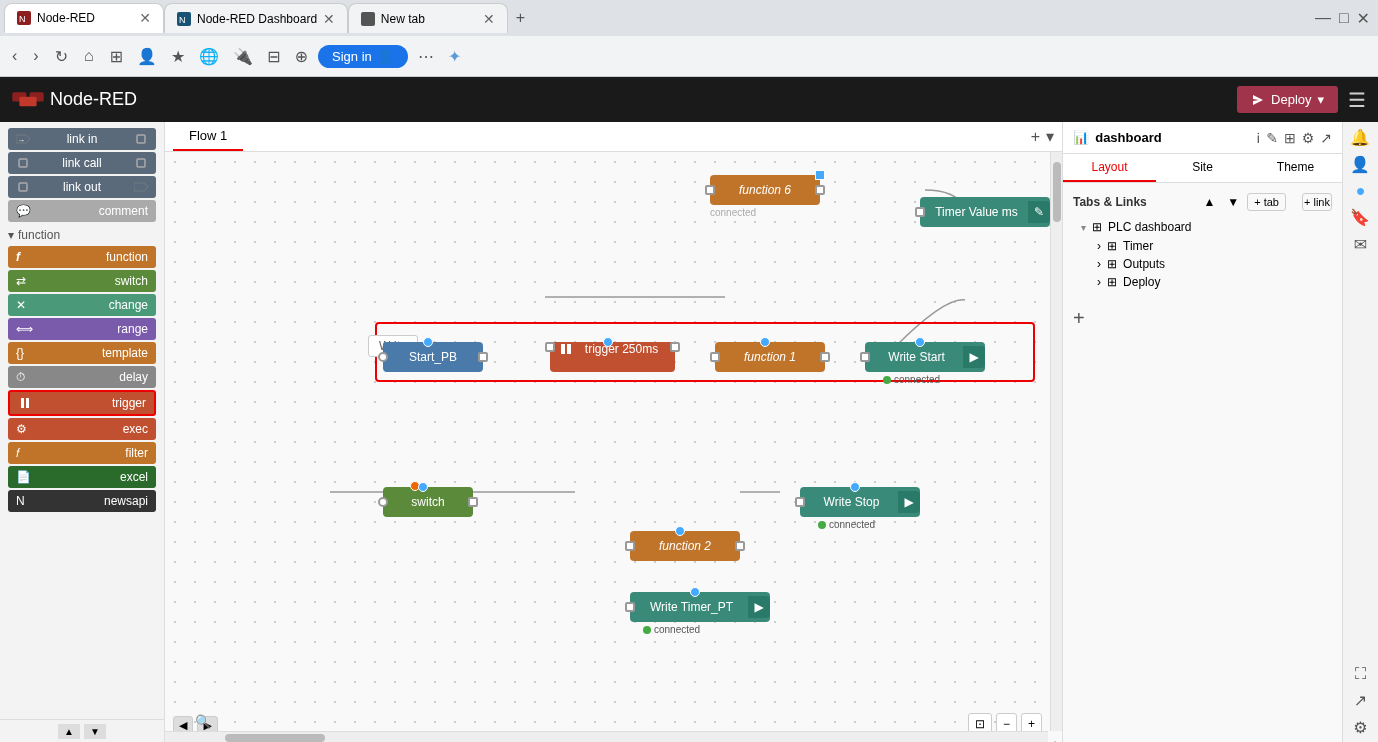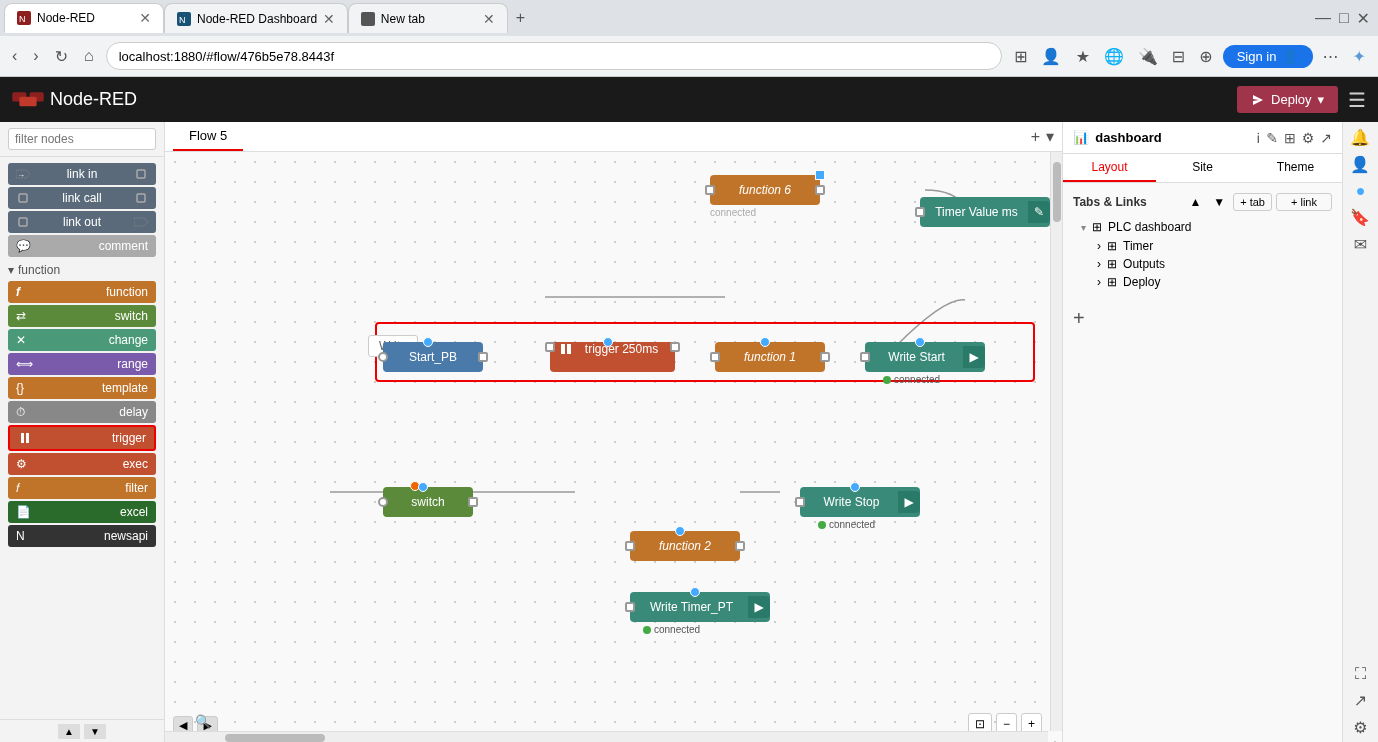--- a/index.html
+++ b/index.html
@@ -116,21 +116,20 @@
     <div style="flex:1"></div>
     <button class="nav-btn">—</button>
     <button class="nav-btn">□</button>
     <button class="nav-btn">✕</button>
   </div>
   <div class="address-bar-row">
     <button class="nav-btn">‹</button>
     <button class="nav-btn">›</button>
     <button class="nav-btn">↻</button>
     <button class="nav-btn">⌂</button>
-    <input class="address-bar" type="text" value="localhost:1880/#flow/476b5e78.8443f" style="">
     <div class="browser-actions">
       <button class="browser-action-btn">⊞</button>
       <button class="browser-action-btn">👤</button>
       <button class="browser-action-btn">★</button>
       <button class="browser-action-btn">🌐</button>
       <button class="browser-action-btn">🔌</button>
       <button class="browser-action-btn">⊟</button>
       <button class="browser-action-btn">⊕</button>
       <button class="sign-in-btn">
         <span>Sign in</span>
@@ -164,23 +163,20 @@
         <span>Deploy</span>
         <span>▾</span>
       </button>
       <button class="menu-btn">☰</button>
     </div>
   </div>
 
   <div class="main-content">
 
     <div class="sidebar" style="position:relative;">
-      <div class="filter-nodes">
-        <input class="filter-input" type="text" placeholder="filter nodes" style="">
-      </div>
       <div class="node-list">
 
         <div class="node-item link-style" style="justify-content:space-between;">
           <svg width="14" height="14" viewBox="0 0 14 14">
               <polygon points="0,3 10,3 14,7 10,11 0,11" fill="#5a6a7a" stroke="#888" stroke-width="0.5"></polygon>
               <text x="1" y="10" font-size="8" fill="#fff">→</text>
             </svg>
           <span>link in</span>
           <svg width="14" height="14" viewBox="0 0 14 14">
               <rect x="3" y="3" width="8" height="8" fill="none" stroke="#aaa" stroke-width="1.5" rx="1"></rect>
@@ -266,21 +262,21 @@
 
       <div style="display:flex;justify-content:center;gap:4px;padding:4px;border-top:1px solid #ddd;">
         <button style="font-size:10px;background:#ddd;border:none;padding:2px 6px;cursor:pointer;">▲</button>
         <button style="font-size:10px;background:#ddd;border:none;padding:2px 6px;cursor:pointer;">▼</button>
       </div>
     </div>
 
     <div class="canvas-area">
       <div class="flow-tabs">
         <div class="flow-tab active">
-          <span>Flow 5</span>
+          <span>Flow 1</span>
         </div>
         <div class="flow-tab-actions">
           <button class="flow-tab-btn">+</button>
           <button class="flow-tab-btn">▾</button>
         </div>
       </div>
 
       <div class="canvas" style="position:relative;">
 
         <svg class="connections-svg">
@@ -463,21 +459,21 @@
       <div class="rp-content">
         <div class="rp-section">
           <div class="rp-section-title">
             <span>Tabs &amp; Links</span>
             <div style="display:flex;gap:4px;">
               <button style="background:none;border:none;cursor:pointer;font-size:12px;padding:2px 4px;">▲</button>
               <button style="background:none;border:none;cursor:pointer;font-size:12px;padding:2px 4px;">▼</button>
               <button style="background:none;border:1px solid #ccc;border-radius:3px;cursor:pointer;font-size:11px;padding:2px 6px;">
                 <span>+ tab</span>
               </button>
-              <button style="background:none;border:1px solid #ccc;border-radius:3px;cursor:pointer;font-size:11px;padding:2px 14px;">
+              <button style="background:none;border:1px solid #ccc;border-radius:3px;cursor:pointer;font-size:11px;padding:2px 1px;margin-left:12px;">
                 <span>+ link</span>
               </button>
             </div>
           </div>
 
           <div class="rp-tree-item">
             <span class="chevron">▾</span>
             <span>⊞</span>
             <span>PLC dashboard</span>
           </div>

